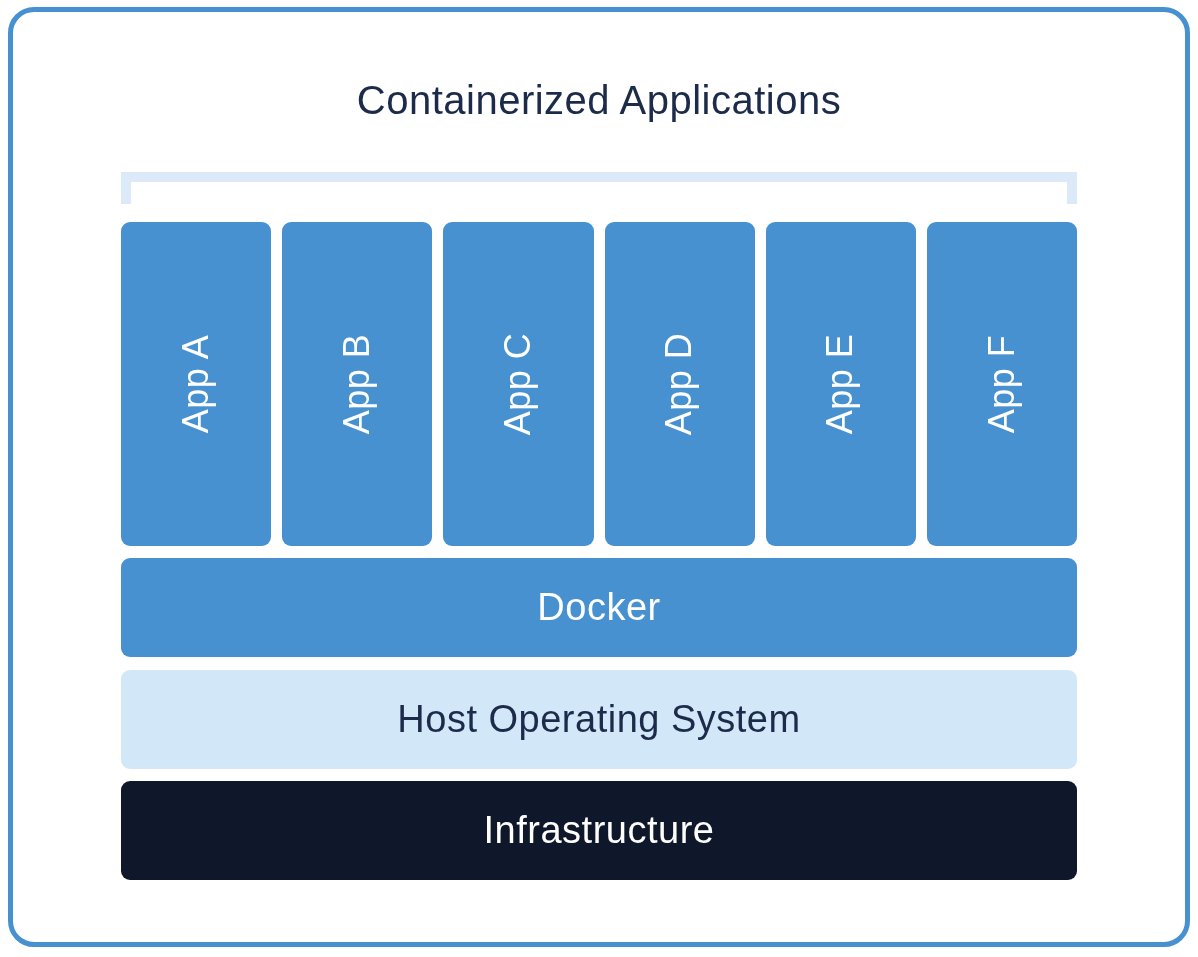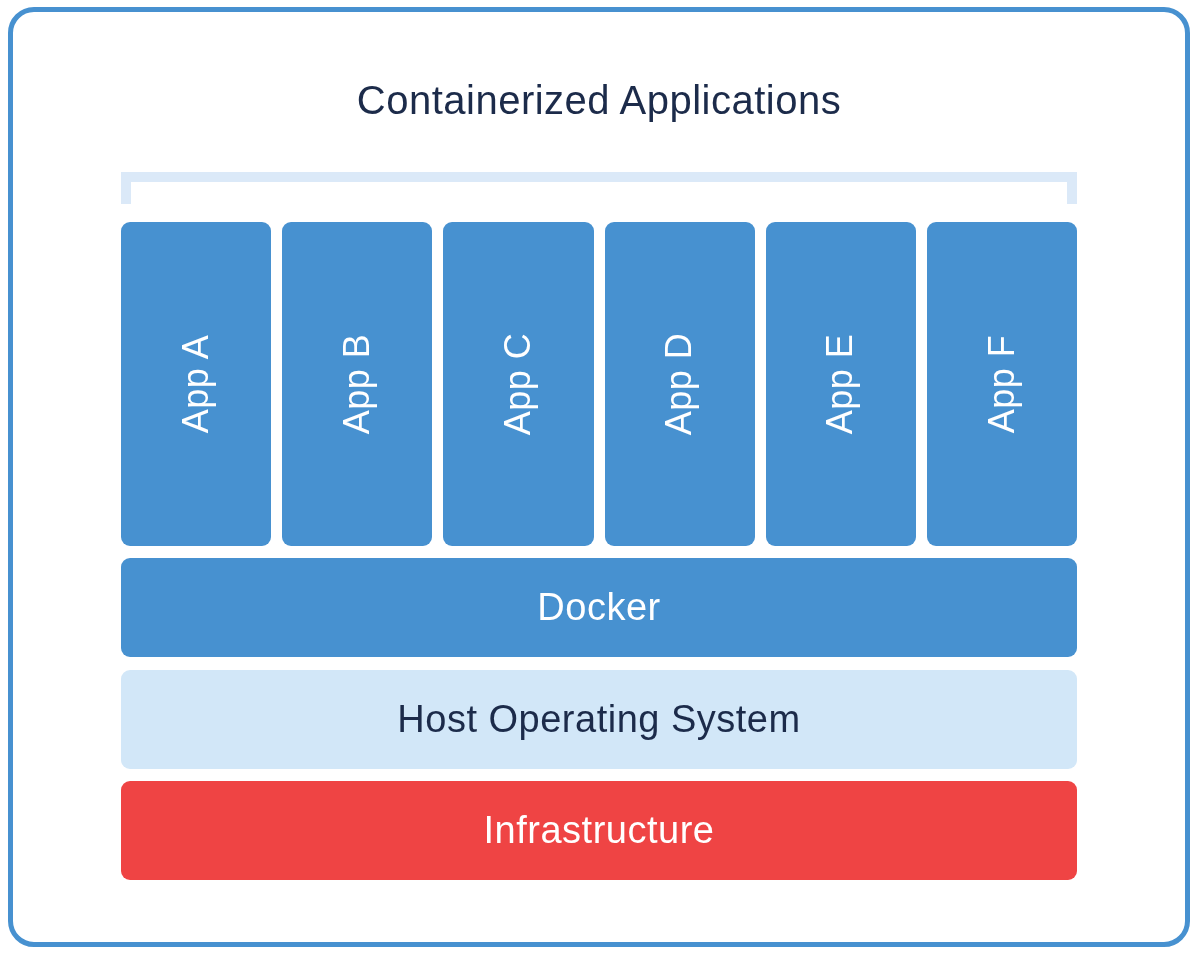--- a/index.html
+++ b/index.html
@@ -92,21 +92,21 @@
     background: #4791d0;
     color: #ffffff;
   }
   .layer-host-os {
     top: 670px;
     background: #d2e7f8;
     color: #1c2b4a;
   }
   .layer-infrastructure {
     top: 781px;
-    background: #ef4444;
+    background: #0f172a;
     color: #ffffff;
   }
 </style>
 </head>
 <body>
 
 <div class="canvas">
 
   <div class="frame"></div>
 

